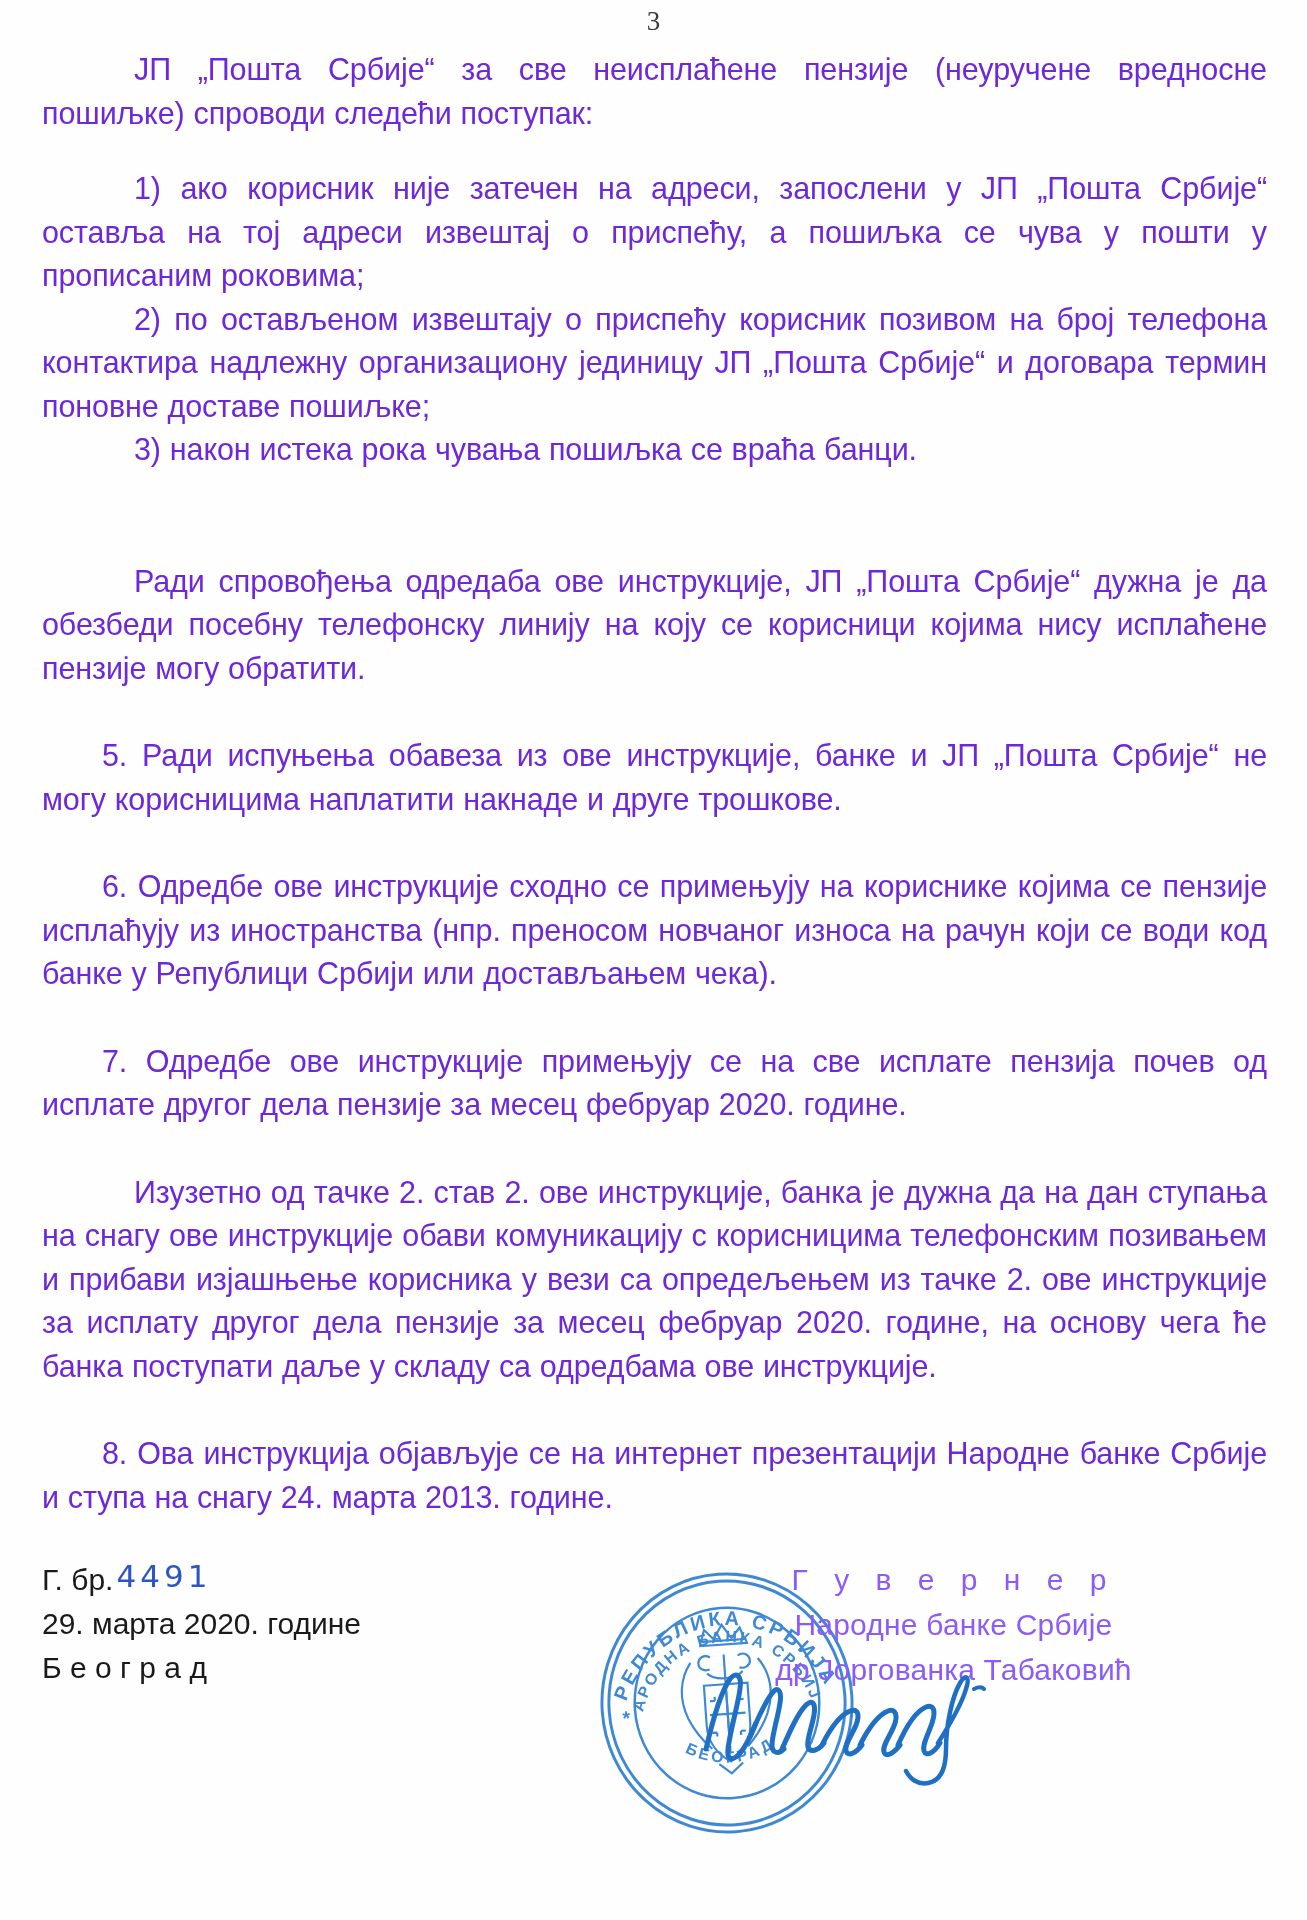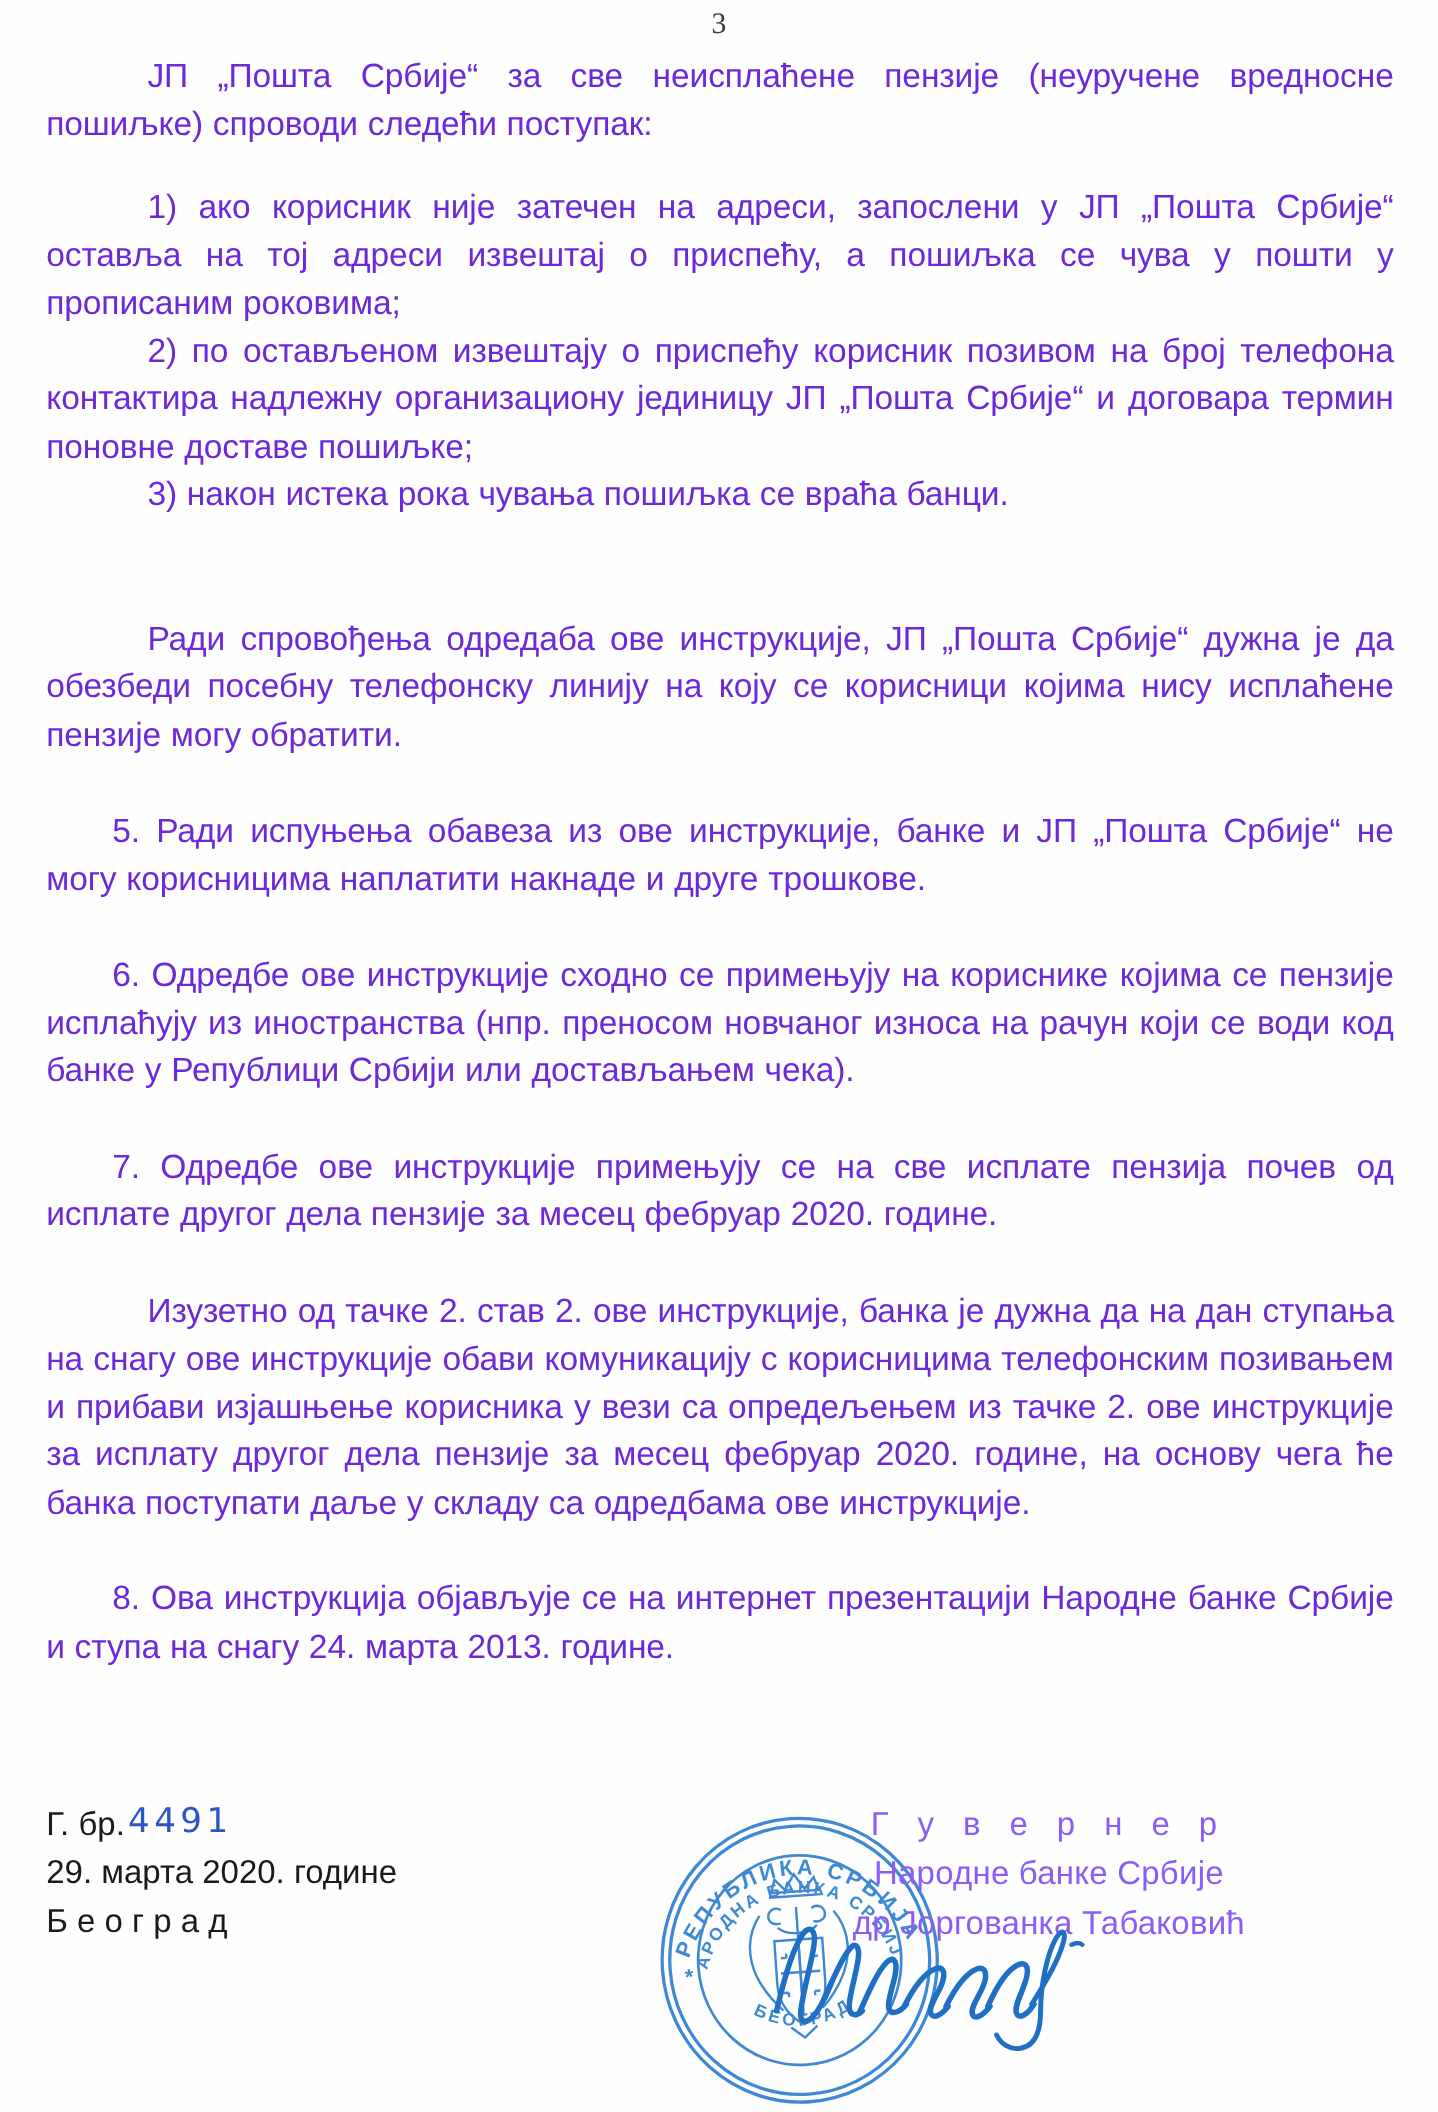--- a/index.html
+++ b/index.html
@@ -58,21 +58,21 @@
   }
   p.para.indent-big { text-indent: 92px; }
   p.para.indent-num { text-indent: 60px; }
   .gap-m  { height: 32px; }
   .gap-l  { height: 44px; }
 
   
   .sign-area {
     position: absolute;
     left: 0;
-    top: 1636px;
+    top: 1557px;
     width: 1205px;
     height: 284px;
   }
 
   .ref-block {
     position: absolute;
     left: 42px;
     top: 0;
     font-size: 30px;
     line-height: 44px;

